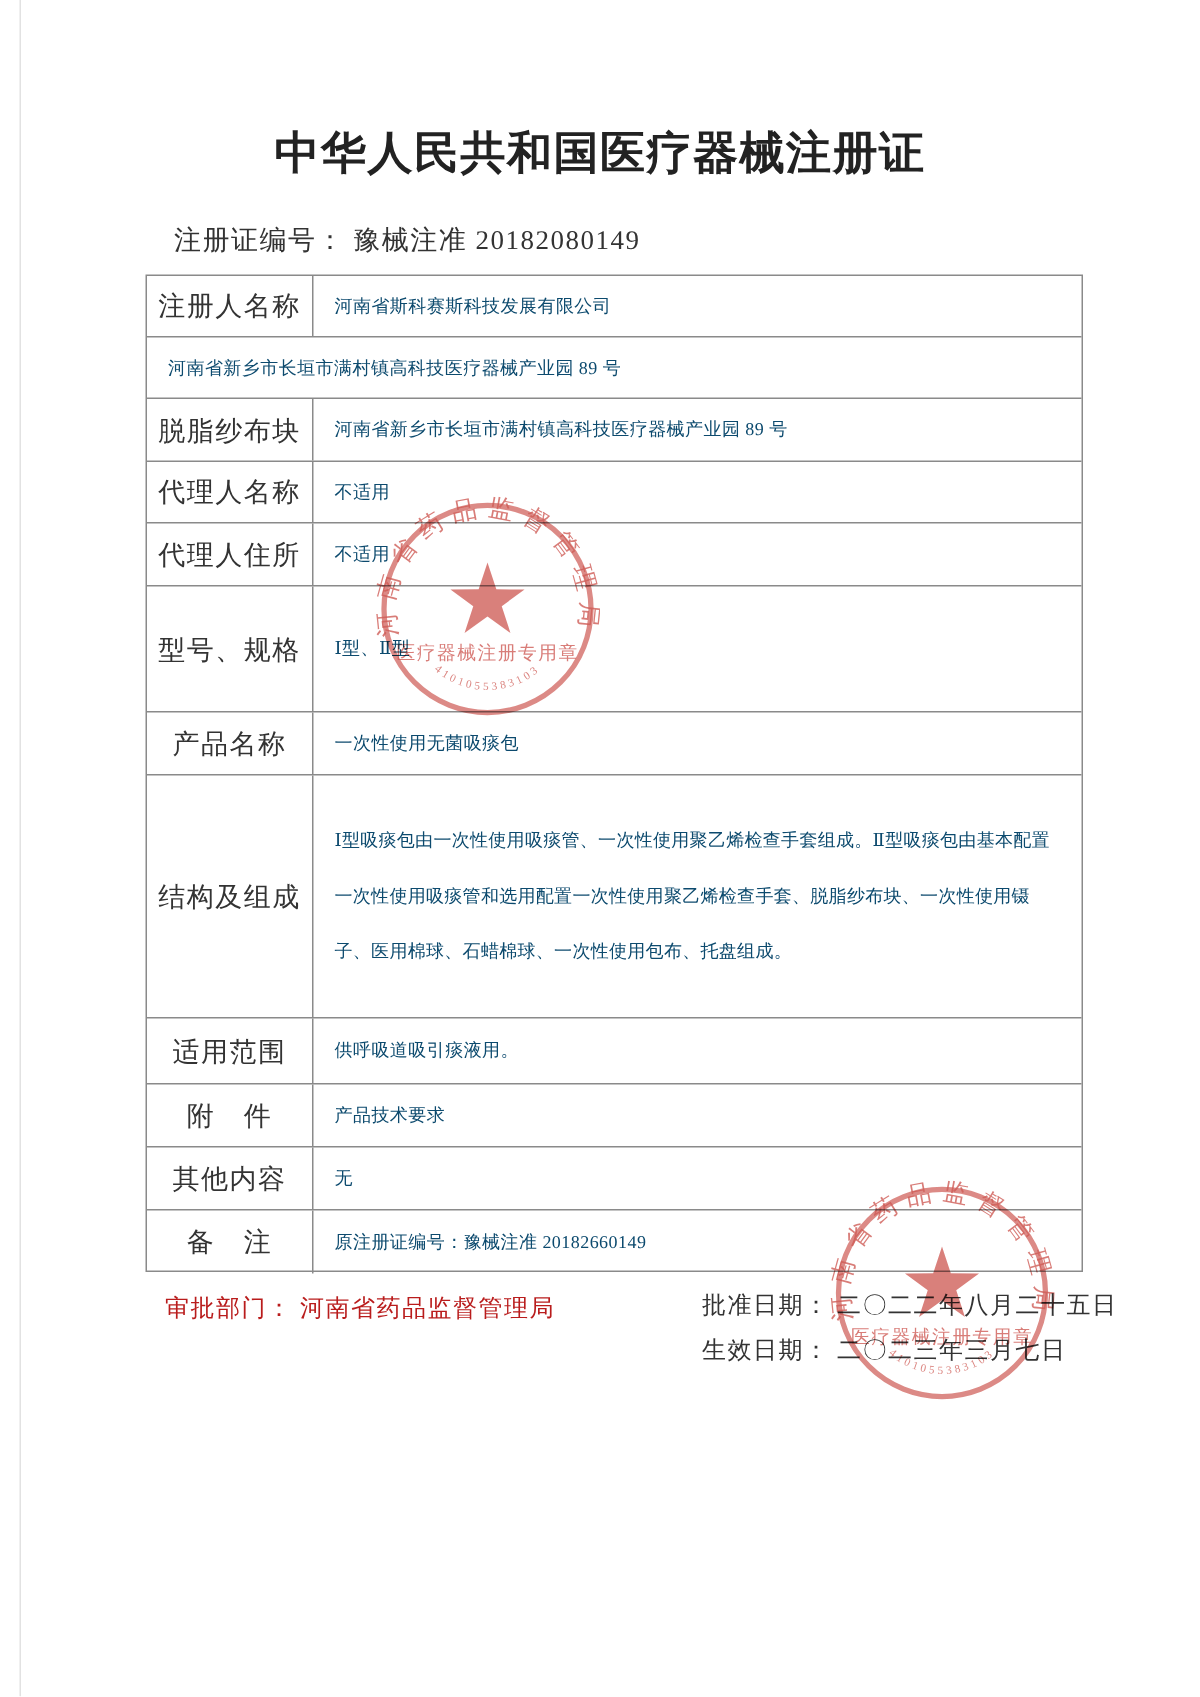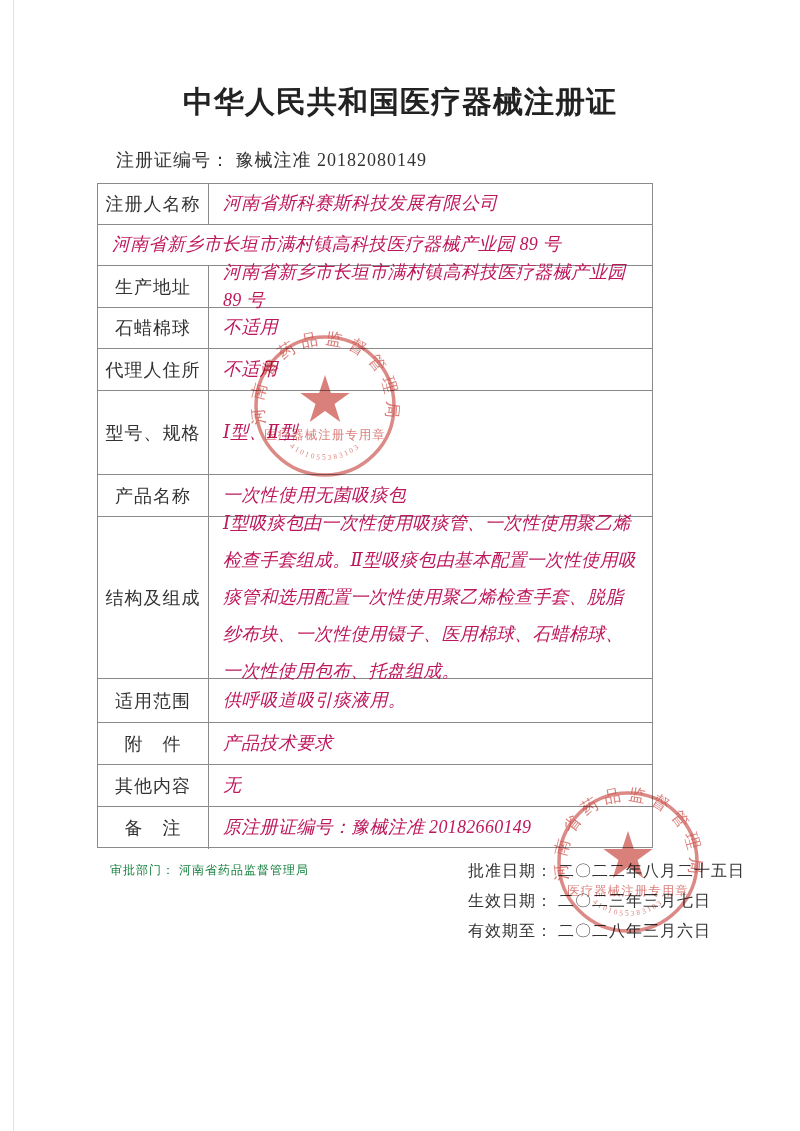--- a/index.html
+++ b/index.html
@@ -20,21 +20,21 @@
     position:absolute;top:82px;left:0;width:800px;
     text-align:center;
     font-size:30px;font-weight:bold;color:#222;
     letter-spacing:1px;margin:0;
   }
   .regline{
     position:absolute;top:148px;left:116px;
     font-size:18px;letter-spacing:1px;color:#333;
   }
   .cert-table{
-    position:absolute;top:183px;left:97px;width:556px;height:665px;
+    position:absolute;top:183px;left:97px;width:625px;height:665px;
     border:1px solid #8a8a8a;
     box-sizing:border-box;
     display:flex;flex-direction:column;
   }
   .trow{
     display:flex;flex:0 0 auto;
     border-bottom:1px solid #8a8a8a;
     box-sizing:border-box;
   }
   .trow:last-child{border-bottom:none;}
@@ -43,30 +43,29 @@
     border-right:1px solid #8a8a8a;
     display:flex;align-items:center;justify-content:center;
     font-size:18px;letter-spacing:1px;color:#333;
     text-align:center;
     box-sizing:border-box;
   }
   .tvalue{
     flex:1;
     display:flex;align-items:center;
     padding:4px 14px;
-    font-size:18px;color:#be185d;
+    font-size:12px;color:#0c4a6e;
     letter-spacing:0.3px;
     box-sizing:border-box;
     line-height:1.55;
-    font-style:italic;
   }
   .tvalue.para{line-height:37px;letter-spacing:0.2px;}
   .footer-dept{
     position:absolute;top:862px;left:110px;
-    font-size:12px;color:#15803d;letter-spacing:1px;
+    font-size:16px;color:#b91c1c;letter-spacing:1px;
   }
   .footer-dates{
     position:absolute;top:860px;left:468px;
     font-size:16px;color:#333;letter-spacing:1px;
   }
   .footer-dates .drow{height:30px;line-height:22px;}
   .stamp{
     position:absolute;width:150px;height:150px;
     mix-blend-mode:multiply;opacity:0.88;
     pointer-events:none;
@@ -90,25 +89,25 @@
 
   <div class="cert-table">
     <div class="trow" style="height:41px">
       <div class="tlabel">注册人名称</div>
       <div class="tvalue">河南省斯科赛斯科技发展有限公司</div>
     </div>
     <div class="trow" style="height:41px">
       <div class="tvalue">河南省新乡市长垣市满村镇高科技医疗器械产业园 89 号</div>
     </div>
     <div class="trow" style="height:42px">
-      <div class="tlabel">生产地址</div>
+      <div class="tlabel">脱脂纱布块</div>
       <div class="tvalue">河南省新乡市长垣市满村镇高科技医疗器械产业园 89 号</div>
     </div>
     <div class="trow" style="height:41px">
-      <div class="tlabel">石蜡棉球</div>
+      <div class="tlabel">代理人名称</div>
       <div class="tvalue">不适用</div>
     </div>
     <div class="trow" style="height:42px">
       <div class="tlabel">代理人住所</div>
       <div class="tvalue">不适用</div>
     </div>
     <div class="trow" style="height:84px">
       <div class="tlabel">型号、规格</div>
       <div class="tvalue">Ⅰ型、Ⅱ型</div>
     </div>
@@ -145,24 +144,20 @@
 
   <div class="footer-dates">
     <div class="drow">
       <span>批准日期：</span>
       <span>二〇二二年八月二十五日</span>
     </div>
     <div class="drow">
       <span>生效日期：</span>
       <span>二〇二三年三月七日</span>
     </div>
-    <div class="drow">
-      <span>有效期至：</span>
-      <span>二〇二八年三月六日</span>
-    </div>
   </div>
 
   <svg class="stamp stamp-a" viewBox="0 0 150 150">
     <defs>
       <path id="arcA" d="M 16.7 96.2 A 62 62 0 1 1 133.3 96.2" fill="none"></path>
       <path id="digA" d="M 40.3 116.4 A 54 54 0 0 0 109.7 116.4" fill="none"></path>
     </defs>
     <circle cx="75" cy="75" r="69" fill="none" stroke="#c8453f" stroke-width="3.5" stroke-opacity="0.72"></circle>
     <polygon points="75,44 80.9,61.9 99.7,62 84.5,73.1 90.3,91 75,80 59.7,91 65.5,73.1 50.3,62 69.1,61.9" fill="#c8453f" fill-opacity="0.78"></polygon>
     <text font-size="16.5" letter-spacing="6.5" fill="#c8453f" fill-opacity="0.8" text-anchor="middle">

